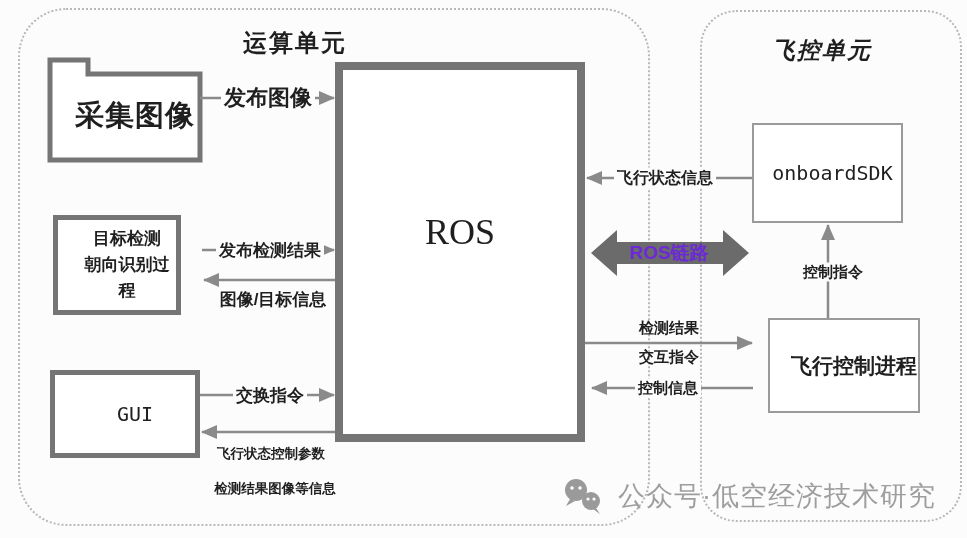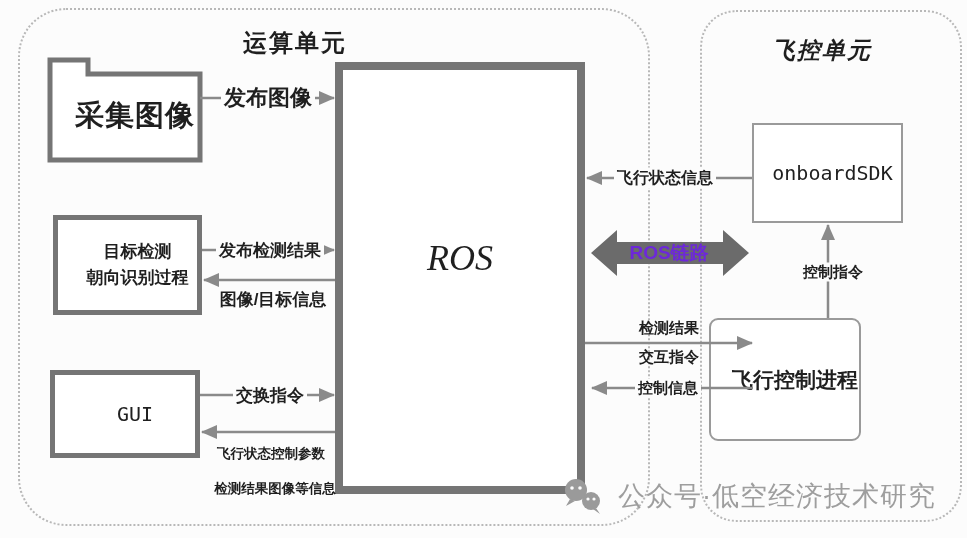--- a/index.html
+++ b/index.html
@@ -75,38 +75,38 @@
 
     <line x1="828" y1="318" x2="828" y2="225" stroke="#8a8a8a" stroke-width="2.5" marker-end="url(#ahR)"></line>
 
     <polygon points="591,253 617,230 617,242 723,242 723,230 749,253 723,276 723,264 617,264 617,276" fill="#6b6b6b"></polygon>
   </svg>
 
   <div class="box" style="left:50px;top:60px;width:150px;height:100px;border:none;background:transparent;z-index:5;">
     <span class="node-label" style="font-size:29px;letter-spacing:1px;margin-top:12px;">采集图像</span>
   </div>
 
-  <div class="box box-thick" style="left:53px;top:215px;width:149px;height:100px;z-index:3;flex-direction:column;">
+  <div class="box box-thick" style="left:53px;top:215px;width:128px;height:100px;z-index:3;flex-direction:column;">
     <span class="node-label" style="font-size:17px;line-height:26px;">目标检测</span>
     <span class="node-label" style="font-size:17px;line-height:26px;">朝向识别过程</span>
   </div>
 
   <div class="box box-thick" style="left:50px;top:370px;width:150px;height:88px;z-index:3;">
     <span class="node-label" style="font-family:'DejaVu Sans Mono',monospace;font-size:20px;font-weight:400;">GUI</span>
   </div>
 
-  <div class="box" style="left:335px;top:62px;width:250px;height:432px;border:8px solid #757575;z-index:3;font-style:italic;">
+  <div class="box" style="left:335px;top:62px;width:250px;height:380px;border:8px solid #757575;z-index:3;">
     <span style="font-family:'Liberation Serif',serif;font-size:36px;font-weight:400;margin-bottom:40px;">ROS</span>
   </div>
 
   <div class="box box-thin" style="left:752px;top:123px;width:151px;height:100px;z-index:3;padding-left:10px;">
     <span style="font-family:'DejaVu Sans Mono',monospace;font-size:20px;font-weight:400;">onboardSDK</span>
   </div>
 
-  <div class="box box-thin" style="left:709px;top:318px;width:152px;height:123px;z-index:3;border-radius:9px;">
+  <div class="box box-thin" style="left:768px;top:318px;width:152px;height:95px;z-index:3;">
     <span class="node-label" style="font-size:21px;">飞行控制进程</span>
   </div>
 
   <div class="lbl lbl-online" style="left:268px;top:98px;font-size:22px;">发布图像</div>
   <div class="lbl lbl-online" style="left:270px;top:250px;font-size:17px;">发布检测结果</div>
   <div class="lbl" style="left:273px;top:299px;font-size:17px;">图像/目标信息</div>
   <div class="lbl lbl-online" style="left:270px;top:395px;font-size:17px;">交换指令</div>
   <div class="lbl" style="left:271px;top:454px;font-size:13.5px;">飞行状态控制参数</div>
   <div class="lbl" style="left:275px;top:489px;font-size:13.5px;">检测结果图像等信息</div>
   <div class="lbl lbl-online" style="left:665px;top:178px;font-size:16px;">飞行状态信息</div>

